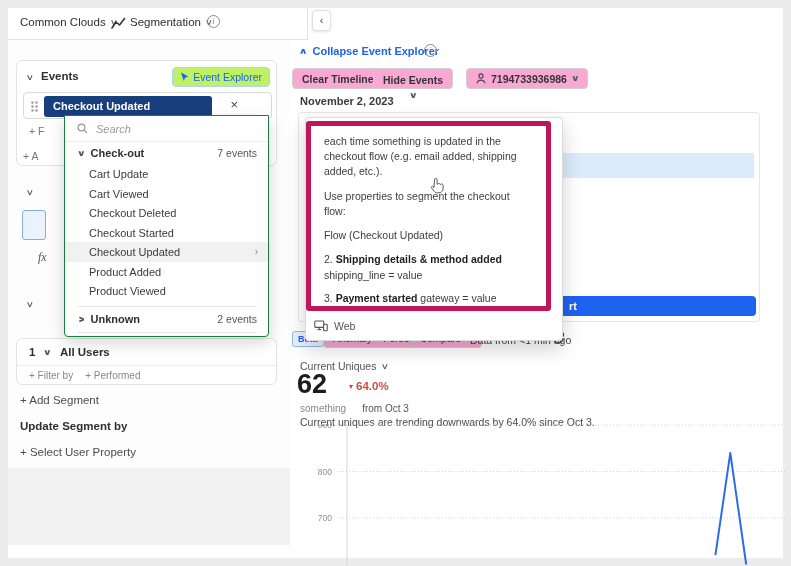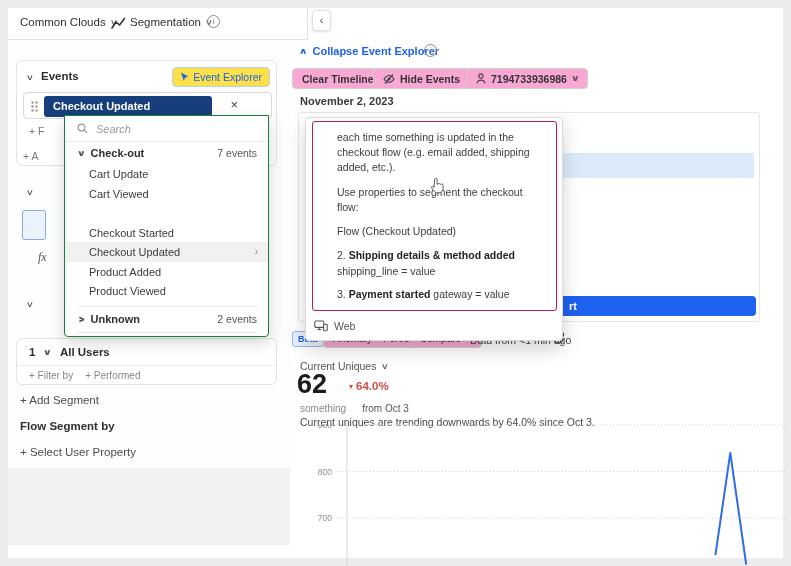--- a/index.html
+++ b/index.html
@@ -12,21 +12,21 @@
   .tb-border { left:8px; top:39px; width:299px; height:1px; background:#e2e2e2; }
   .tb-div { left:307px; top:8px; width:1px; height:32px; background:#e2e2e2; }
   .tb-item { top:16px; font-size:11.5px; color:#2f2f2f; display:flex; align-items:center; gap:5px; }
   .chev { font-size:8px; color:#555; transform:scaleX(1.4); display:inline-block; }
   .chev-blue { color:#1e62f0; }
   .info { width:13px; height:13px; border:1px solid #8a8a8a; border-radius:50%; font-size:8.5px; color:#777; text-align:center; line-height:11px; font-family:"Liberation Serif",serif; font-style:italic; }
   .collapse-btn { left:312px; top:10px; width:19px; height:21px; background:#fff; border:1px solid #e0e0e0; border-radius:4px; box-shadow:0 1px 3px rgba(0,0,0,.12); font-size:11px; color:#444; text-align:center; line-height:19px; cursor:pointer; }
   .card { background:#fff; border:1px solid #e3e3e3; border-radius:6px; }
   .events-card { left:16px; top:60px; width:261px; height:106px; }
   .sec-title { font-weight:bold; font-size:11.5px; color:#2f2f2f; }
-  .explorer-btn { position:absolute; right:6px; top:6px; height:20px; padding:0 7px; background:#fde047; border:1px solid #b5d0f6; border-radius:4px; color:#1e62f0; font-size:10.5px; display:flex; align-items:center; gap:4px; cursor:pointer; }
+  .explorer-btn { position:absolute; right:6px; top:6px; height:20px; padding:0 7px; background:#bef264; border:1px solid #b5d0f6; border-radius:4px; color:#1e62f0; font-size:10.5px; display:flex; align-items:center; gap:4px; cursor:pointer; }
   .event-row { position:absolute; left:6px; top:31px; width:249px; height:27px; border:1px solid #d9d9d9; border-radius:4px; background:#fff; }
   .event-pill { position:absolute; left:20px; top:3px; width:168px; height:21px; background:#173f7d; border-radius:3px; color:#fff; font-weight:bold; font-size:11px; line-height:21px; padding-left:9px; }
   .xbtn { position:absolute; right:33px; top:4px; font-size:13px; color:#444; cursor:pointer; }
   .kebab { position:relative; width:3px; height:3px; background:#555; border-radius:50%; box-shadow:0 -5px 0 0 #555, 0 5px 0 0 #555; }
   .partial { font-size:10.5px; color:#777; }
   .blue-box { left:22px; top:210px; width:24px; height:30px; background:#eaf2fc; border:1px solid #85abe2; border-radius:3px; }
   .fx { font-style:italic; font-family:"Liberation Serif",serif; font-size:12px; color:#555; }
   .dropdown { left:64px; top:115px; width:205px; height:222px; background:#fff; border:1px solid #15803d; border-radius:0 0 4px 4px; box-shadow:0 6px 16px rgba(0,0,0,.16); z-index:30; }
   .dd-search { height:26px; border-bottom:1px solid #ececec; display:flex; align-items:center; padding-left:12px; gap:8px; }
   .dd-search span { font-style:italic; font-size:11px; color:#999; }
@@ -44,21 +44,21 @@
   .sb-link { font-size:11.5px; color:#4d4d4d; }
   .sb-bold { font-size:11.5px; font-weight:bold; color:#2f2f2f; }
   .collapse-link { left:300px; top:45px; display:flex; align-items:center; gap:6px; color:#1e62f0; font-size:11px; font-weight:bold; cursor:pointer; }
   .btn { position:absolute; height:21px; background:#f9a8d4; border:1px solid #cfcfcf; border-radius:4px; font-size:10.5px; font-weight:bold; color:#333; display:flex; align-items:center; gap:5px; padding:0 9px; cursor:pointer; }
   .date-hdr { left:300px; top:95px; font-size:11px; font-weight:bold; color:#3a3a3a; }
   .timeline-card { left:298px; top:112px; width:462px; height:210px; border:1px solid #e6e6e6; border-radius:3px; background:#fff; }
   .hl-row { position:absolute; left:7px; top:40px; width:448px; height:25px; background:#dcebfb; }
   .chart-btn { position:absolute; left:7px; top:183px; width:450px; height:20px; background:#1e62f0; border-radius:4px; color:#fff; font-size:11px; font-weight:bold; cursor:pointer; }
   .chart-btn span { position:absolute; left:263px; top:4px; }
   .popover { left:305px; top:117px; width:258px; height:224px; background:#fff; border:1px solid #dadada; border-radius:4px; box-shadow:0 8px 20px rgba(0,0,0,.18); z-index:40; }
-  .pop-box { position:absolute; left:6px; top:3px; width:245px; height:190px; border:1px solid #be185d; border-radius:3px; padding:8px 24px; overflow:hidden; }
+  .pop-box { position:absolute; left:0; top:3px; width:245px; height:190px; border:5px solid #be185d; border-radius:3px; padding:8px 13px; overflow:hidden; }
   .pop-box p { font-size:10.5px; line-height:1.45; color:#3d3d3d; margin-bottom:9px; }
   .pop-box li { list-style:none; font-size:10.5px; line-height:1.45; color:#3d3d3d; margin-bottom:8px; }
   .pop-box b { color:#1f1f1f; }
   .pop-footer { position:absolute; left:8px; top:202px; display:flex; align-items:center; gap:6px; font-size:10.5px; color:#555; }
   .cursor-glyph { left:430px; top:178px; z-index:50; }
   .beta { left:292px; top:331px; height:16px; padding:0 5px; background:#e8f1fd; border:1px solid #90b9f2; border-radius:3px; color:#1e62f0; font-size:9px; font-weight:bold; line-height:14px; }
   .tb2-btn { height:19px; font-weight:normal; font-size:10px; }
   .freshness { left:470px; top:334px; font-size:10.5px; color:#444; }
   .metric-label { left:300px; top:360px; font-size:10.5px; color:#555; display:flex; gap:6px; align-items:center; }
   .big-num { left:297px; top:369px; font-size:27px; font-weight:bold; color:#1c1c1c; }
@@ -137,20 +137,21 @@
   </div>
   <div class="dd-group" style="top:31px;">
     <span class="gname">
         <span class="chev">∨</span>
         <span>Check-out</span>
       </span>
     <span class="dd-count">7 events</span>
   </div>
   <div class="dd-item" style="top:48px;">Cart Update</div>
   <div class="dd-item" style="top:67.5px;">Cart Viewed</div>
+  <div class="dd-item" style="top:87px;">Checkout Deleted</div>
   <div class="dd-item" style="top:106.5px;">Checkout Started</div>
   <div class="dd-item hl" style="top:126px;"><span>Checkout Updated</span><span class="sub">›</span></div>
   <div class="dd-item" style="top:145.5px;">Product Added</div>
   <div class="dd-item" style="top:165px;">Product Viewed</div>
   <div class="dd-div" style="top:190px;"></div>
   <div class="dd-group" style="top:197px;">
     <span class="gname">
         <span class="chev" style="transform:rotate(-90deg) scaleX(1.4);">∨</span>
         <span>Unknown</span>
       </span>
@@ -166,33 +167,33 @@
     <span>All Users</span>
   </div>
   <span class="kebab abs" style="right:12px; top:12px;"></span>
   <div class="seg-div"></div>
   <div class="seg-row2">
     <span>+ Filter by</span>
     <span>+ Performed</span>
   </div>
 </div>
 <span class="abs sb-link" style="left:20px; top:394px;">+ Add Segment</span>
-<span class="abs sb-bold" style="left:20px; top:420px;">Flow Segment by</span>
+<span class="abs sb-bold" style="left:20px; top:420px;">Update Segment by</span>
 <span class="abs sb-link" style="left:20px; top:446px;">+ Select User Property</span>
 
 <div class="abs collapse-link">
   <span class="chev chev-blue" style="transform:rotate(180deg) scaleX(1.4);">∨</span>
   <span>Collapse Event Explorer</span>
 </div>
 <div class="abs info" style="left:424px; top:44px;">i</div>
 
 <div class="abs btn" style="left:292px; top:68px;">
   <span>Clear Timeline</span>
 </div>
-<div class="abs btn" style="left:373px; top:68px;">
+<div class="abs btn" style="left:373px; top:68px;flex-direction:column;">
   <svg width="12" height="12" viewBox="0 0 12 12">
       <path d="M1 6 Q6 -1 11 6 Q6 13 1 6 Z" fill="none" stroke="#444" stroke-width="1.1"></path>
       <circle cx="6" cy="6" r="1.6" fill="#444"></circle>
       <line x1="2" y1="10.5" x2="10" y2="1.5" stroke="#444" stroke-width="1.2"></line>
     </svg>
   <span>Hide Events</span>
   <span class="chev">∨</span>
 </div>
 <div class="abs btn" style="left:466px; top:68px;">
   <svg width="10" height="11" viewBox="0 0 10 11">

